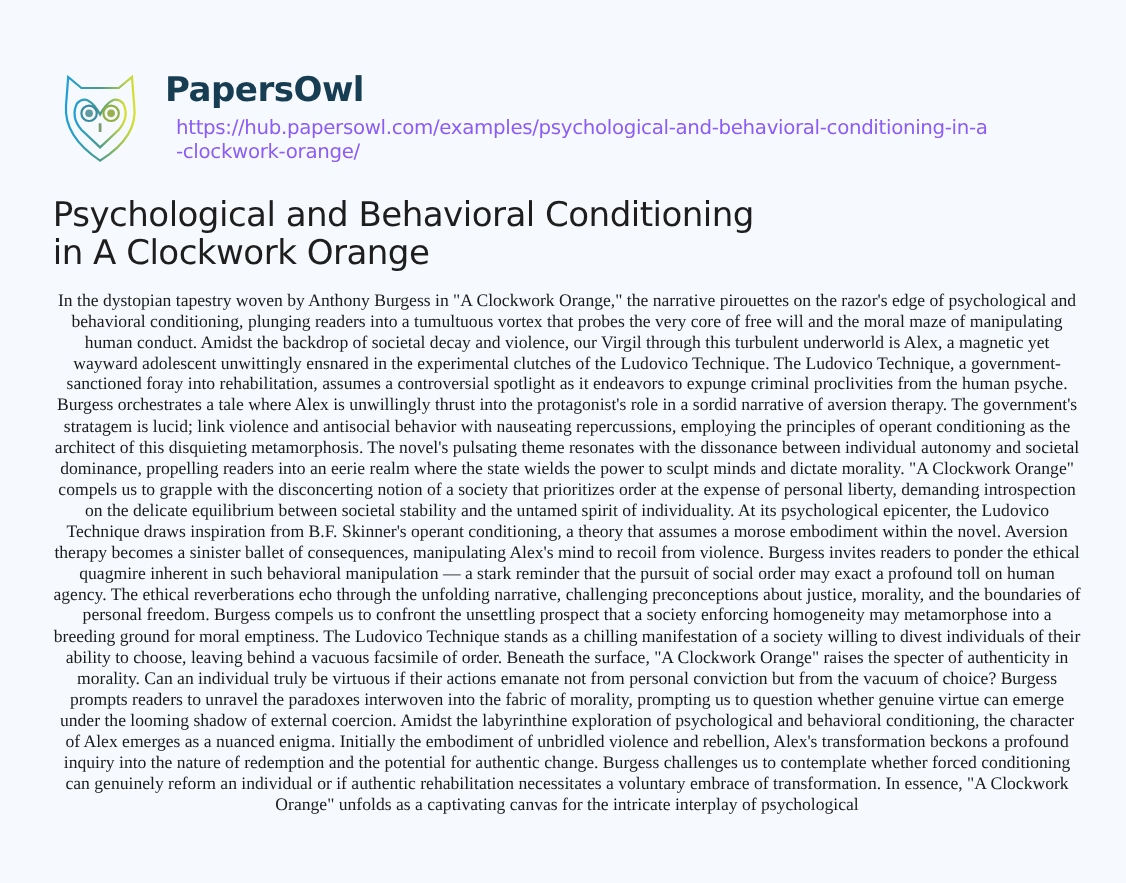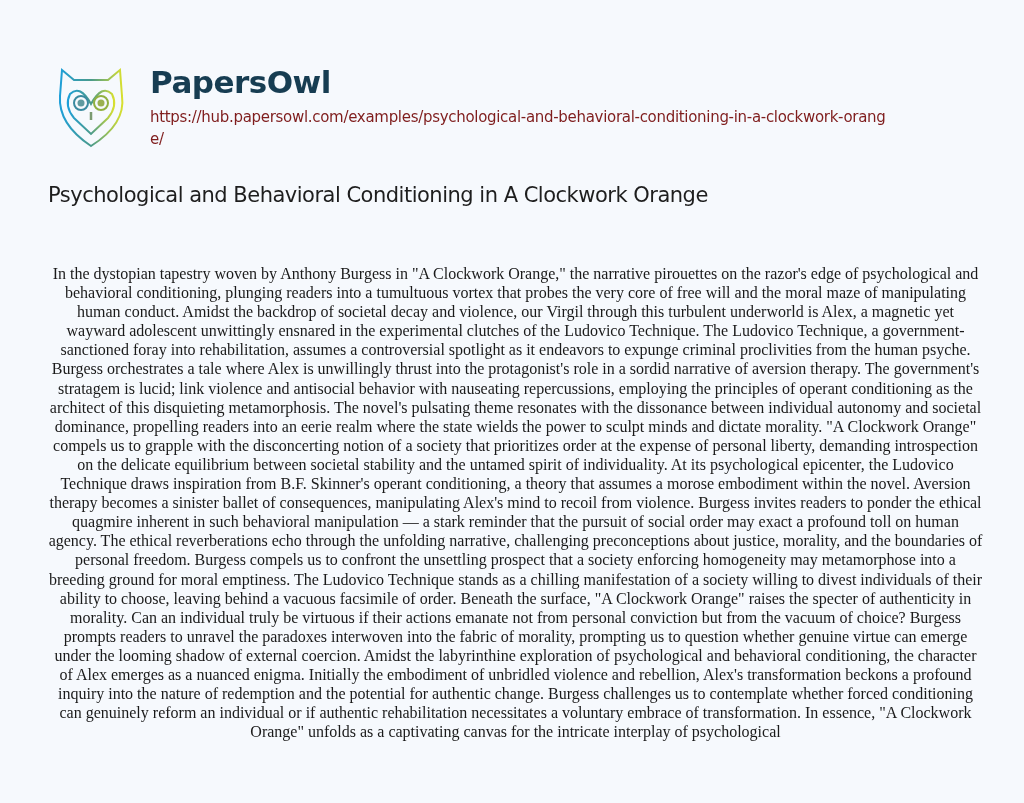--- a/index.html
+++ b/index.html
@@ -9,27 +9,27 @@
     position: relative;
   }
   .header { position: absolute; left: 0; top: 0; width: 1024px; height: 180px; }
   .logo { position: absolute; left: 50px; top: 66px; width: 82px; height: 86px; }
   .brand {
     position: absolute; left: 150px; top: 64px;
     font-family: "DejaVu Sans", sans-serif; font-weight: bold;
     font-size: 31px; color: #173d52; letter-spacing: -0.5px;
   }
   .url {
-    position: absolute; left: 150px; top: 106px; width: 740px;
-    font-family: "DejaVu Sans", sans-serif; font-size: 15px; line-height: 22px;
-    color: #7f1d1d; word-break: break-all; letter-spacing: -0.3px;
+    position: absolute; left: 160px; top: 106px; width: 740px;
+    font-family: "DejaVu Sans", sans-serif; font-size: 18px; line-height: 22px;
+    color: #8b5cf6; word-break: break-all; letter-spacing: -0.3px;
   }
   .title {
     position: absolute; left: 48px; top: 178px; width: 660px;
-    font-family: "DejaVu Sans", sans-serif; font-size: 21px; line-height: 35px;
+    font-family: "DejaVu Sans", sans-serif; font-size: 31px; line-height: 35px;
     color: #1e1e1e; font-weight: normal; margin: 0; letter-spacing: -0.5px;
   }
   .body-text {
     position: absolute; left: 48px; top: 264px; width: 935px;
     font-family: "Liberation Serif", serif; font-size: 16px; line-height: 19.1px;
     color: #1a1a1a; margin: 0; text-align: center;
   }
 </style>
 </head>
 <body>

